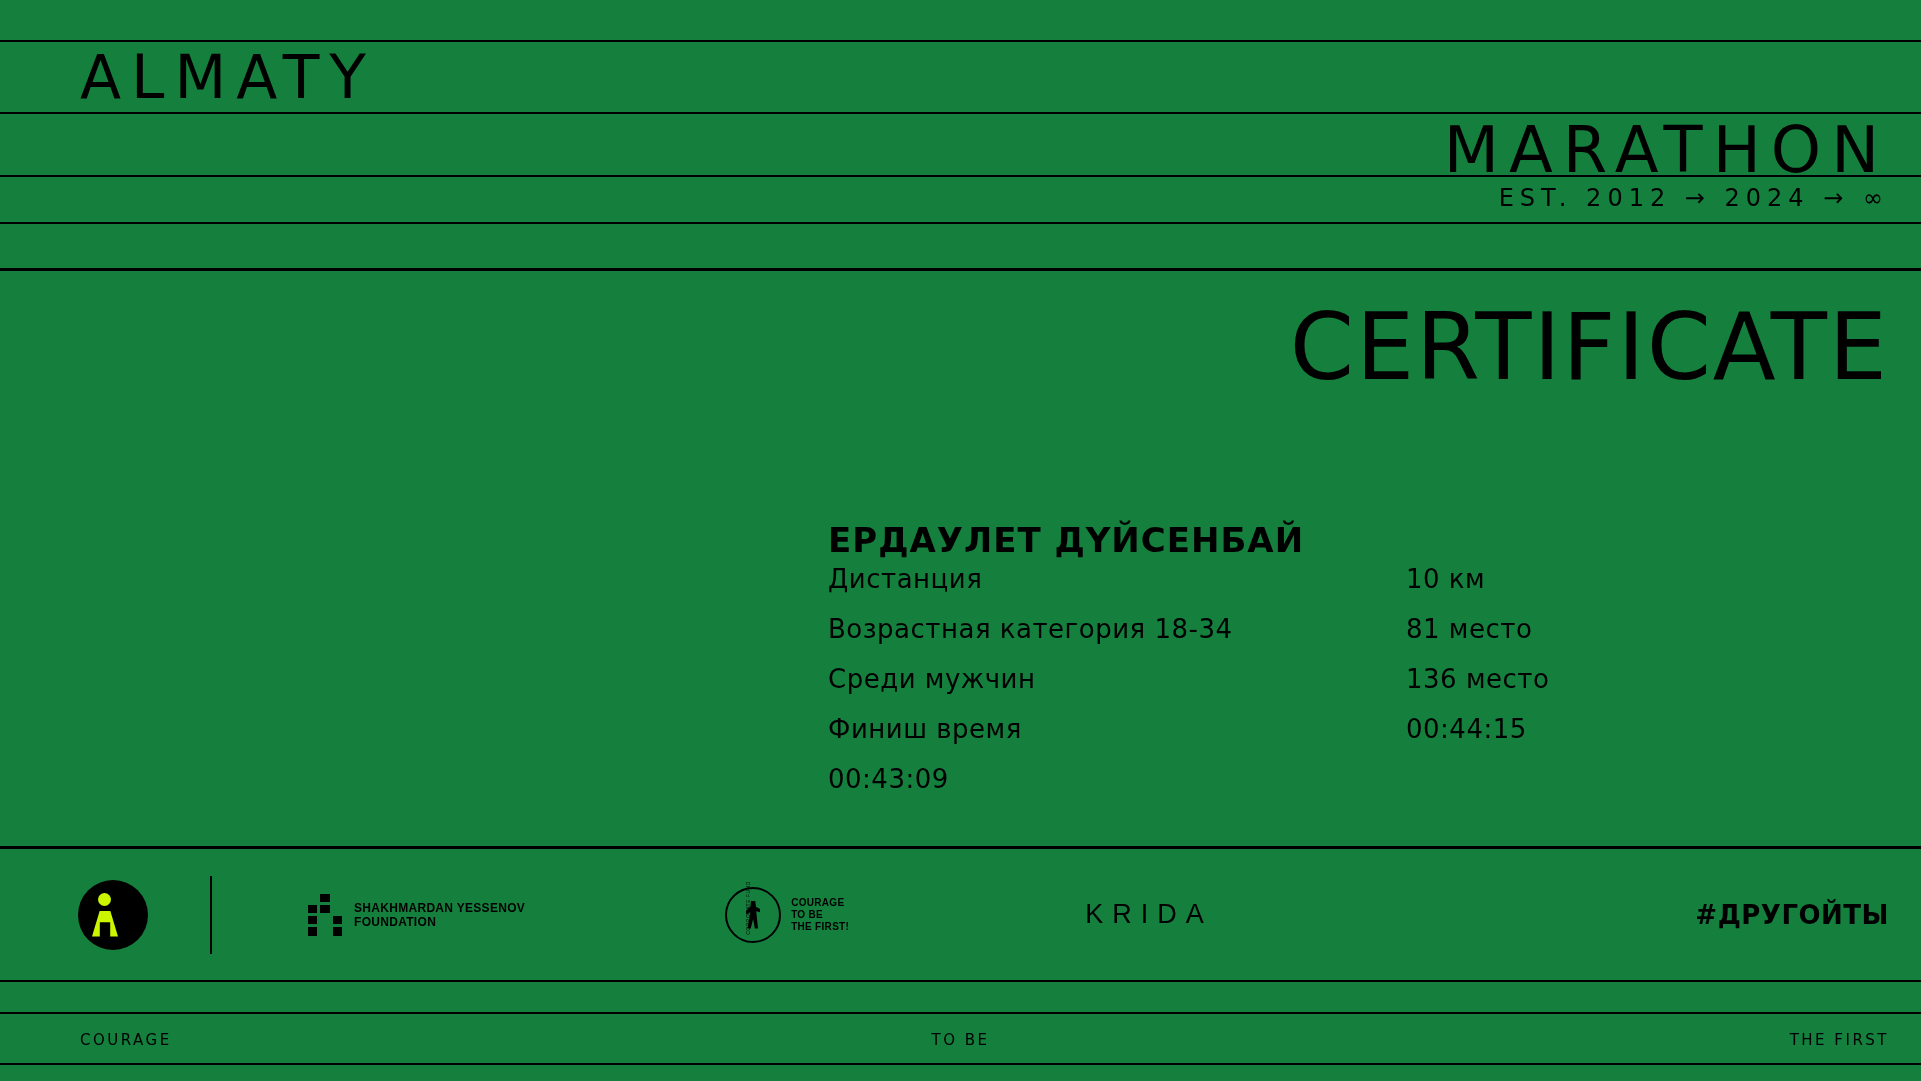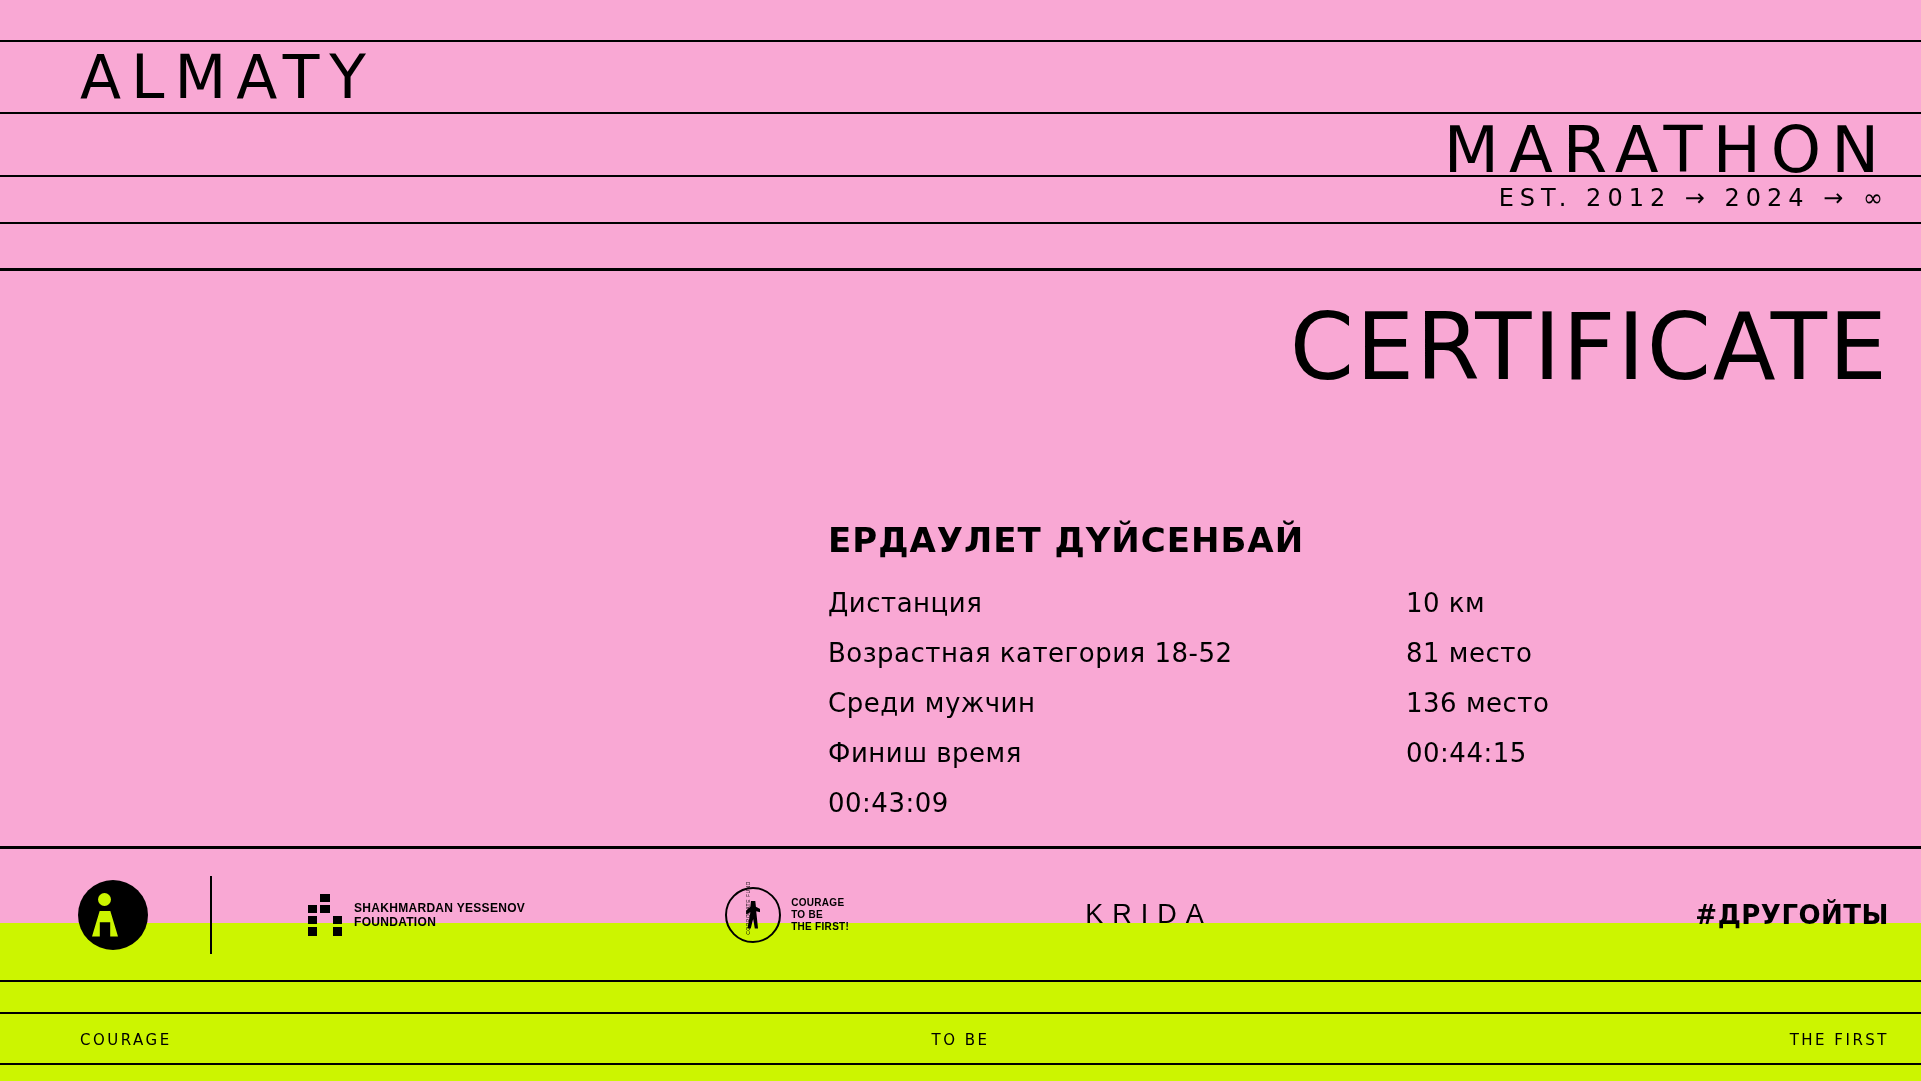--- a/index.html
+++ b/index.html
@@ -7,22 +7,22 @@
     width: 1921px;
     height: 1081px;
     overflow: hidden;
     background: #ccf500;
     font-family: "Liberation Sans", sans-serif;
     color: #000;
   }
   .cert {
     position: relative;
     width: 1921px;
-    height: 923px;
-    background: #f9a8d4;
+    height: 1081px;
+    background: #15803d;
   }
 
   
   .rule {
     position: absolute;
     left: 0;
     width: 1921px;
     height: 2px;
     background: #000;
   }
@@ -88,21 +88,21 @@
     font-size: 34px;
     font-weight: bold;
     letter-spacing: 1px;
     font-family: "DejaVu Sans", sans-serif;
   }
 
   
   .results {
     position: absolute;
     left: 828px;
-    top: 588px;
+    top: 564px;
     width: 800px;
   }
   .res-row {
     display: flex;
     align-items: baseline;
     height: 50px;
   }
   .res-label {
     width: 578px;
     font-size: 26px;
@@ -289,21 +289,21 @@
   <div class="title">CERTIFICATE</div>
 
   <div class="athlete">ЕРДАУЛЕТ ДҮЙСЕНБАЙ</div>
 
   <div class="results">
     <div class="res-row">
       <div class="res-label">Дистанция</div>
       <div class="res-value">10 км</div>
     </div>
     <div class="res-row">
-      <div class="res-label">Возрастная категория 18-52</div>
+      <div class="res-label">Возрастная категория 18-34</div>
       <div class="res-value">81 место</div>
     </div>
     <div class="res-row">
       <div class="res-label">Среди мужчин</div>
       <div class="res-value">136 место</div>
     </div>
     <div class="res-row">
       <div class="res-label">Финиш время</div>
       <div class="res-value">00:44:15</div>
     </div>

